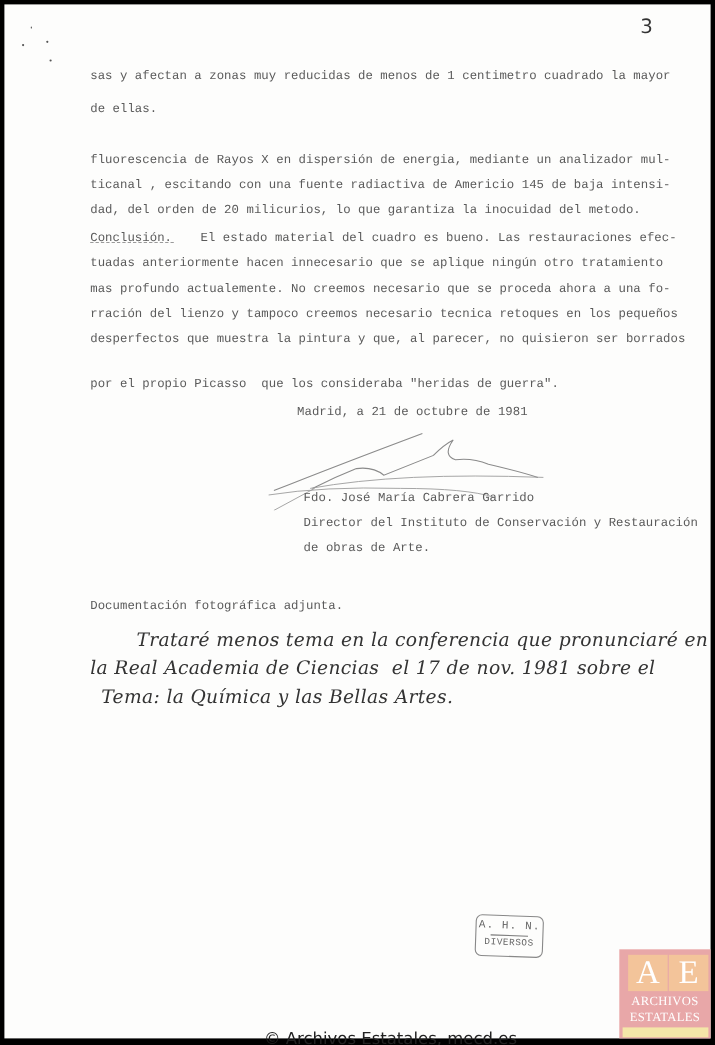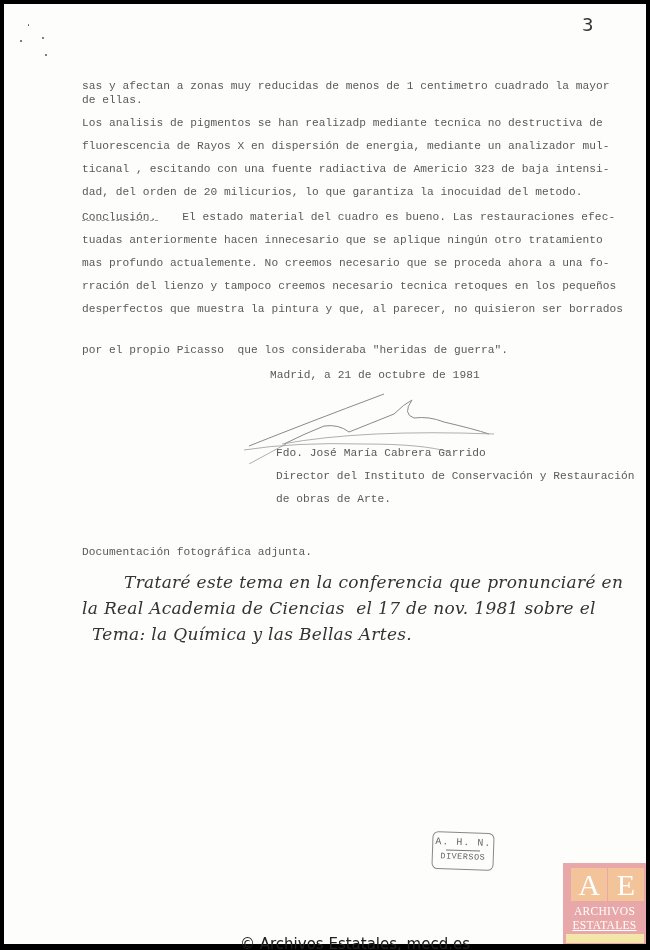--- a/index.html
+++ b/index.html
@@ -44,46 +44,45 @@
     position: absolute; top: 5px; width: 36px; height: 33px; background: #f3c49a;
     color: #fff; font-family: "Liberation Serif", serif; font-size: 30px; line-height: 33px; text-align: center;
   }
   .ae-a { left: 8px; }
   .ae-e { left: 45px; }
   .ae-text {
     position: absolute; left: 0; width: 83px; text-align: center;
     font-family: "Liberation Serif", serif; color: #fff; font-size: 11.5px; letter-spacing: 0.3px;
   }
   .ae-t1 { top: 42px; }
-  .ae-t2 { top: 56px; text-decoration: underline; }
+  .ae-t2 { top: 56px; }
   .ae-strip {
     position: absolute; left: 3px; top: 71px; width: 78px; height: 9px; background: #f4e6a8;
   }
   .copyright {
     position: absolute; left: 236px; top: 931px; font-family: "DejaVu Sans", sans-serif;
     font-size: 15px; color: #222;
   }
   svg.sig { position: absolute; left: 240px; top: 380px; }
 </style>
 </head>
 <body>
 
 <div class="page">
   <span class="speck" style="left:16px;top:36px"></span>
   <span class="speck" style="left:38px;top:33px"></span>
   <span class="speck" style="left:41px;top:50px"></span>
   <span class="speck" style="left:24px;top:20px;width:1px"></span>
 
   <div class="page-num">3</div>
 
-  <div class="tw body-line" style="top:76px">sas y afectan a zonas muy reducidas de menos de 1 centimetro cuadrado la mayor</div>
+  <div class="tw body-line" style="top:60px">sas y afectan a zonas muy reducidas de menos de 1 centimetro cuadrado la mayor</div>
   <div class="tw body-line" style="top:90px">de ellas.</div>
-  <div class="tw body-line" style="top:113px">Los analisis de pigmentos se han realizadp mediante tecnica no destructiva de</div>
   <div class="tw body-line" style="top:136px">fluorescencia de Rayos X en dispersión de energia, mediante un analizador mul-</div>
-  <div class="tw body-line" style="top:159px">ticanal , escitando con una fuente radiactiva de Americio 323 de baja intensi-</div>
+  <div class="tw body-line" style="top:159px">ticanal , escitando con una fuente radiactiva de Americio 145 de baja intensi-</div>
   <div class="tw body-line" style="top:182px">dad, del orden de 20 milicurios, lo que garantiza la inocuidad del metodo.</div>
 
   <div class="tw body-line" style="top:207px">Conclusión.</div>
   <div class="underline"></div>
   <div class="tw" style="left:158px;top:207px">   El estado material del cuadro es bueno. Las restauraciones efec-</div>
   <div class="tw body-line" style="top:230px">tuadas anteriormente hacen innecesario que se aplique ningún otro tratamiento</div>
   <div class="tw body-line" style="top:253px">mas profundo actualemente. No creemos necesario que se proceda ahora a una fo-</div>
   <div class="tw body-line" style="top:276px">rración del lienzo y tampoco creemos necesario tecnica retoques en los pequeños</div>
   <div class="tw body-line" style="top:299px">desperfectos que muestra la pintura y que, al parecer, no quisieron ser borrados</div>
   <div class="tw body-line" style="top:340px">por el propio Picasso  que los consideraba "heridas de guerra".</div>
@@ -97,21 +96,21 @@
     <path d="M 0 66 Q 50 58 120 60 Q 180 60 205 68" stroke="#9a9a9a" stroke-width="0.8" fill="none"></path>
     <path d="M 42 60 L 5 80" stroke="#9a9a9a" stroke-width="0.8" fill="none"></path>
   </svg>
 
   <div class="tw" style="left:272px;top:443px">Fdo. José María Cabrera Garrido</div>
   <div class="tw" style="left:272px;top:466px">Director del Instituto de Conservación y Restauración</div>
   <div class="tw" style="left:272px;top:489px">de obras de Arte.</div>
 
   <div class="tw" style="left:78px;top:542px">Documentación fotográfica adjunta.</div>
 
-  <div class="hand" style="left:120px;top:568px">Trataré este tema en la conferencia que pronunciaré en</div>
+  <div class="hand" style="left:120px;top:568px">Trataré menos tema en la conferencia que pronunciaré en</div>
   <div class="hand" style="left:78px;top:594px">la Real Academia de Ciencias  el 17 de nov. 1981 sobre el</div>
   <div class="hand" style="left:88px;top:620px">Tema: la Química y las Bellas Artes.</div>
 
   <div class="stamp">
     <div class="l1">A. H. N.</div>
     <div class="sep"></div>
     <div class="l2">DIVERSOS</div>
   </div>
 
   <div class="ae-logo">

